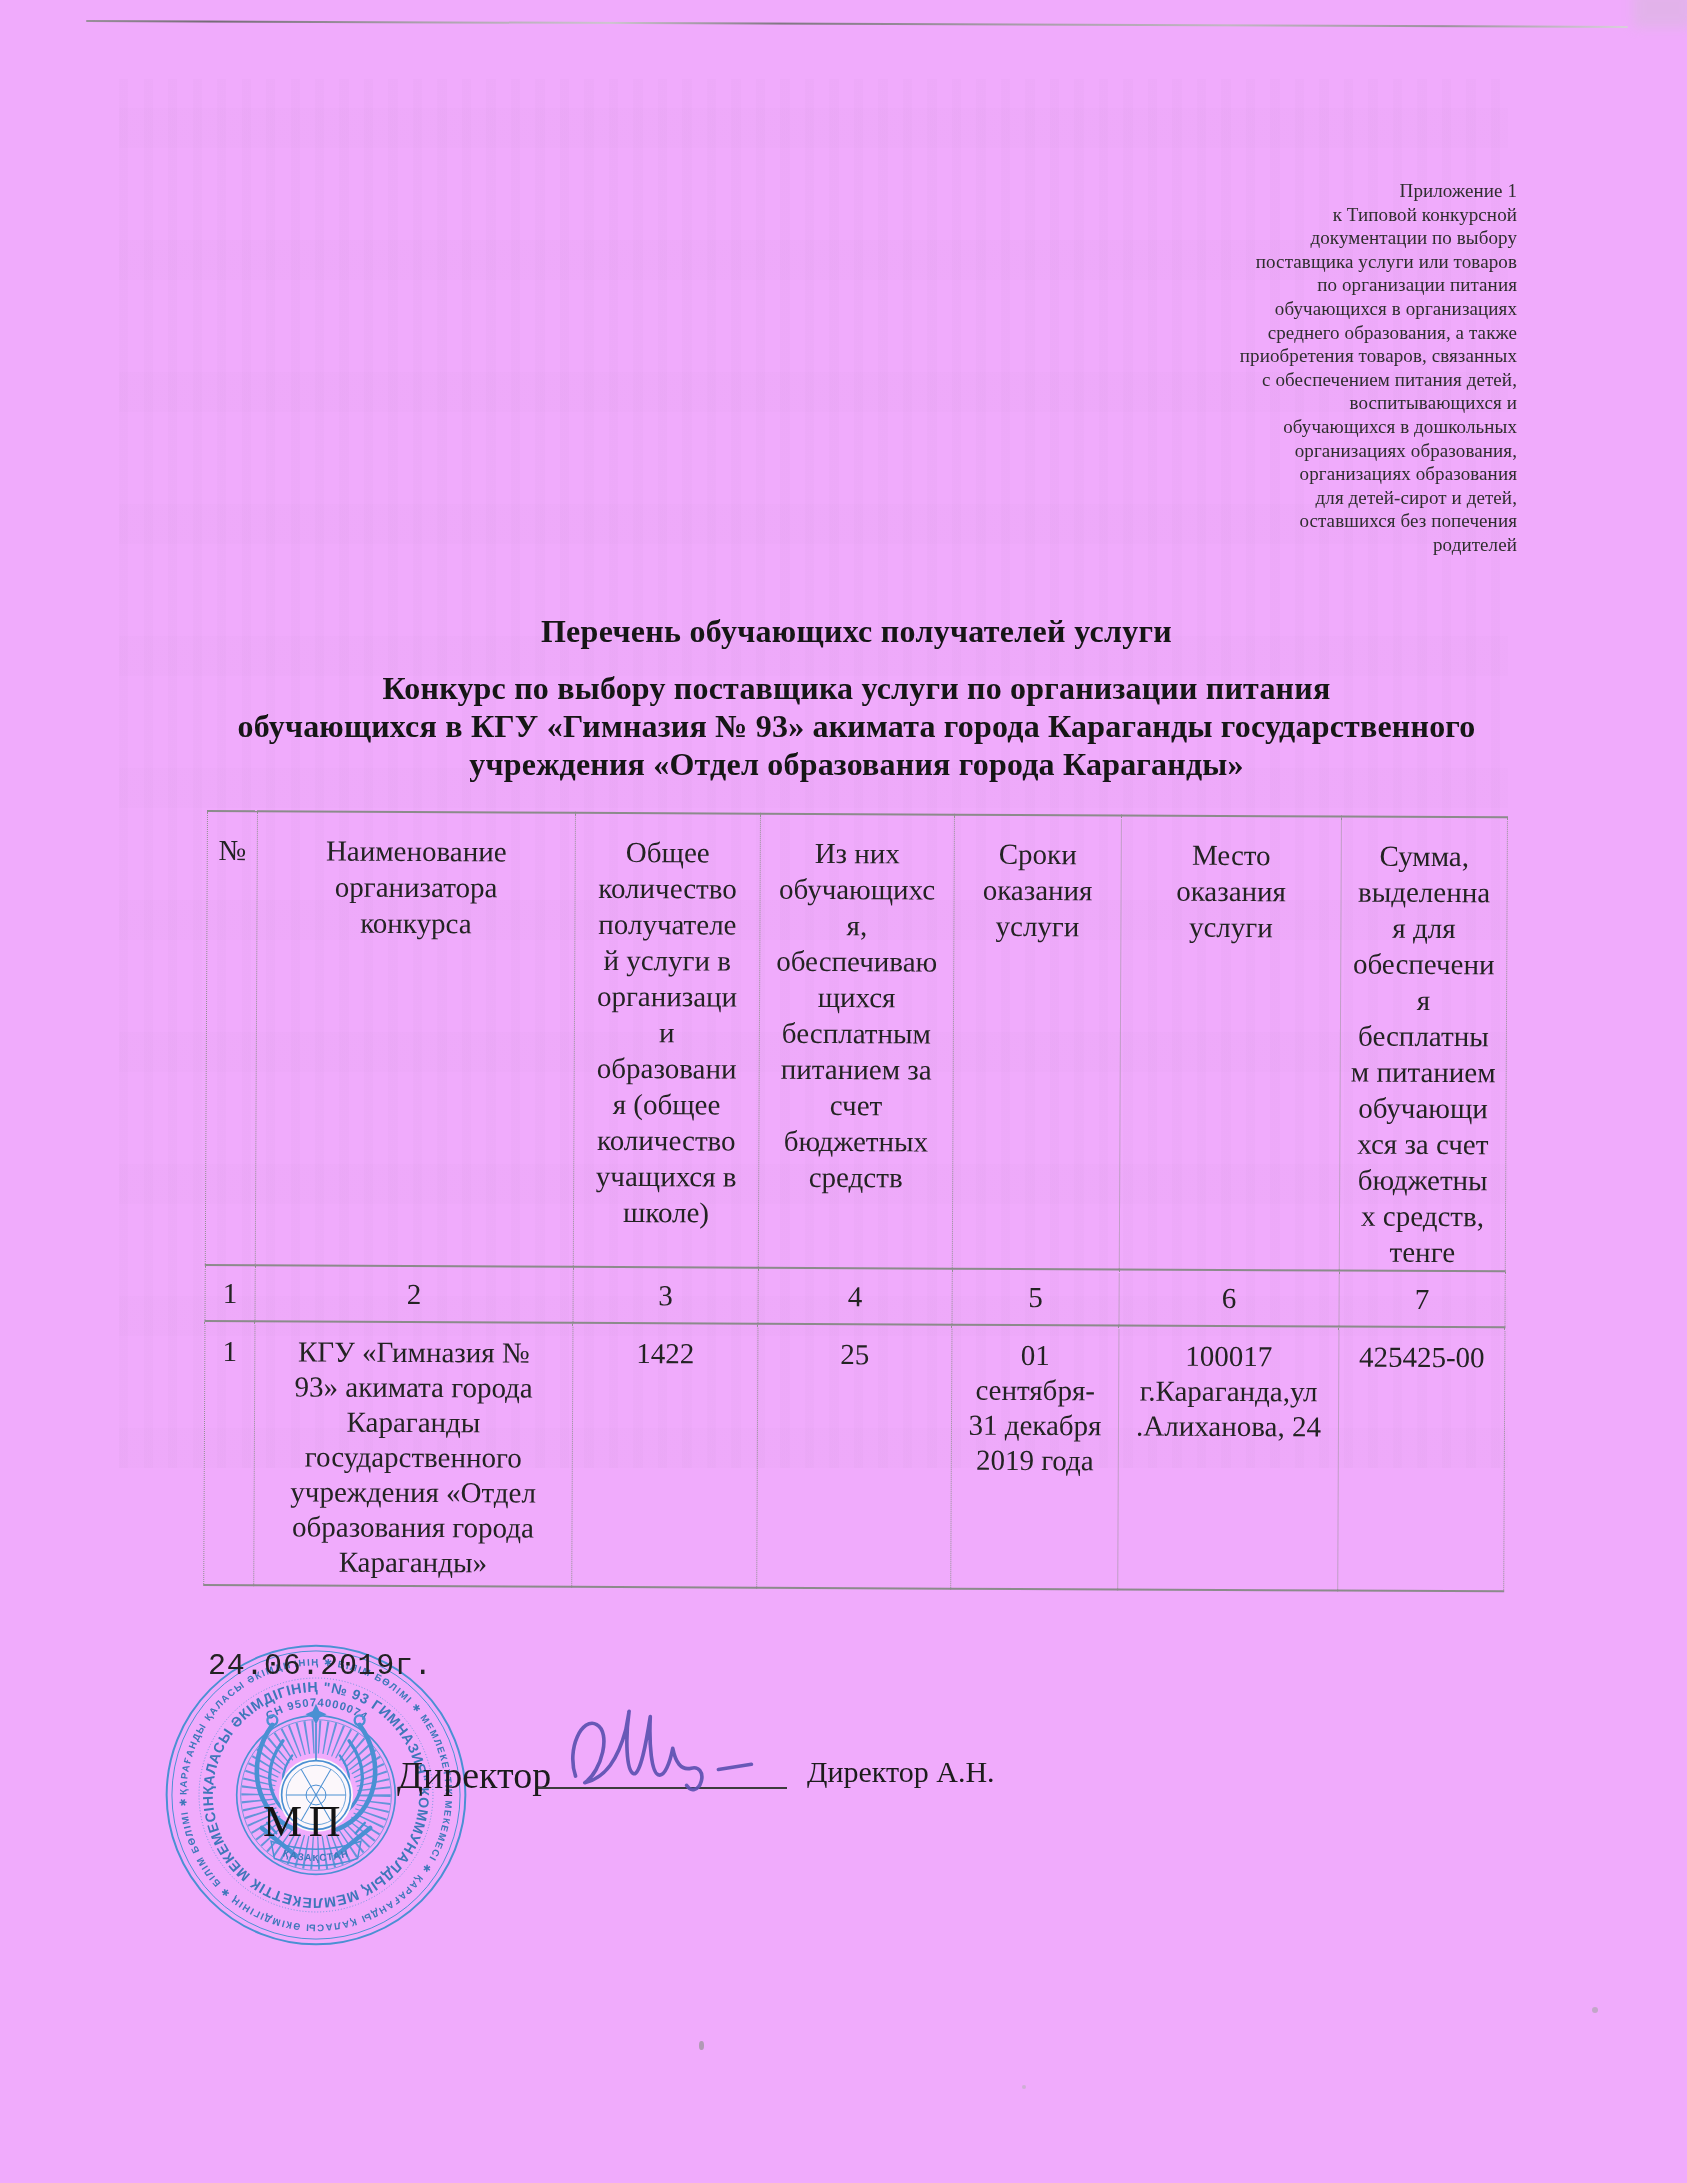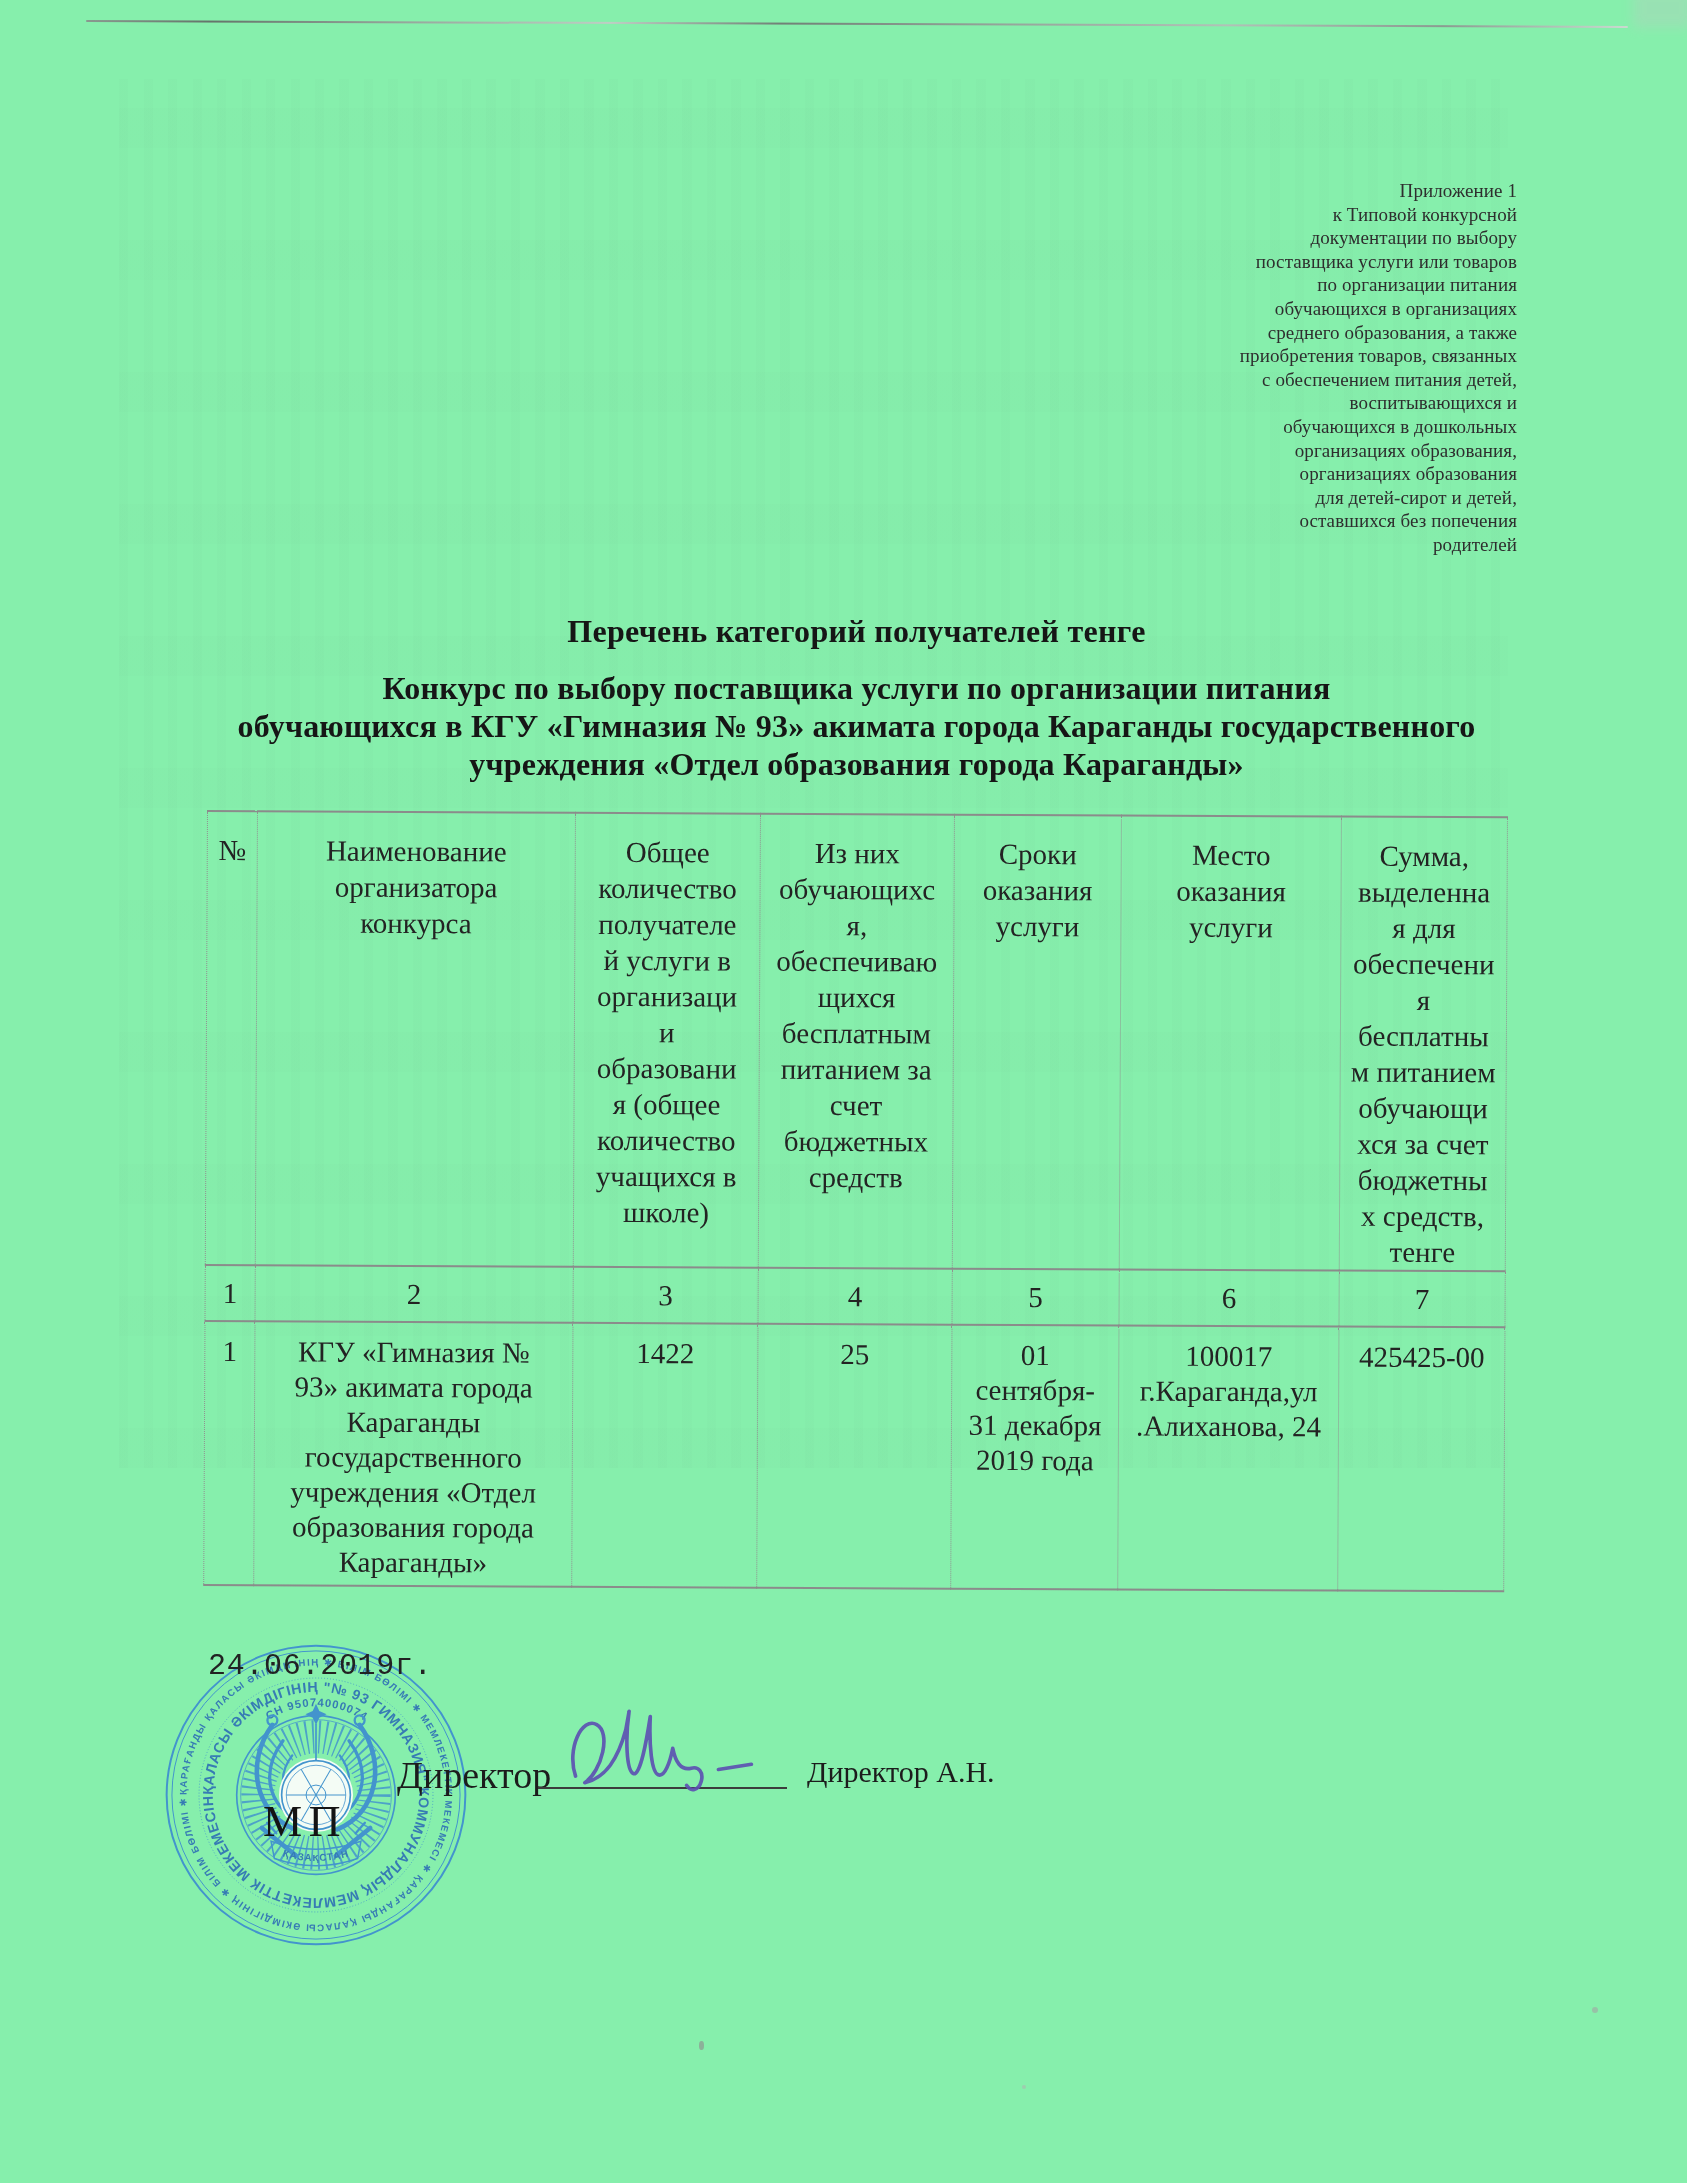--- a/index.html
+++ b/index.html
@@ -1,18 +1,18 @@
 <!DOCTYPE html>
 <html style="font-size:10.6px"><head>
 <meta charset="utf-8">
 <style>
   html,body { margin:0; padding:0; background:#e8e8e8; }
   .page {
     position:relative; width:1687px; height:2183px;
-    background:#86efac; overflow:hidden;
+    background:#f0abfc; overflow:hidden;
     font-family:"Liberation Serif","DejaVu Serif",serif;
     color:#1f1f1f;
   }
   
   .scan-line {
     position:absolute; left:86px; top:20px; width:1542px; height:2px;
     background:linear-gradient(90deg,#8a8a8a 0%,#5f5f5f 8%,#9f9f9f 22%,#c8c8c8 34%,#6d6d6d 45%,#999 60%,#b9b9b9 74%,#8c8c8c 88%,#d6d6d6 100%);
     transform:rotate(0.22deg); transform-origin:0 0; opacity:.85; border-radius:1.3px;
   }
   .scan-streaks {
@@ -98,21 +98,21 @@
 с обеспечением  питания детей,
 воспитывающихся и
 обучающихся в дошкольных
 организациях образования,
 организациях образования
 для детей-сирот и детей,
 оставшихся без попечения
 родителей</div>
 
   <div class="title-block">
-    <div class="doc-title">Перечень категорий получателей тенге</div>
+    <div class="doc-title">Перечень обучающихс получателей услуги</div>
     <div class="doc-subtitle">Конкурс по выбору поставщика услуги по организации питания
 обучающихся в КГУ «Гимназия № 93»  акимата города Караганды государственного
 учреждения «Отдел образования города Караганды»</div>
   </div>
 
   <table class="doc-table">
     <colgroup>
       <col style="width:50px">
         <col style="width:318px">
         <col style="width:185px">

